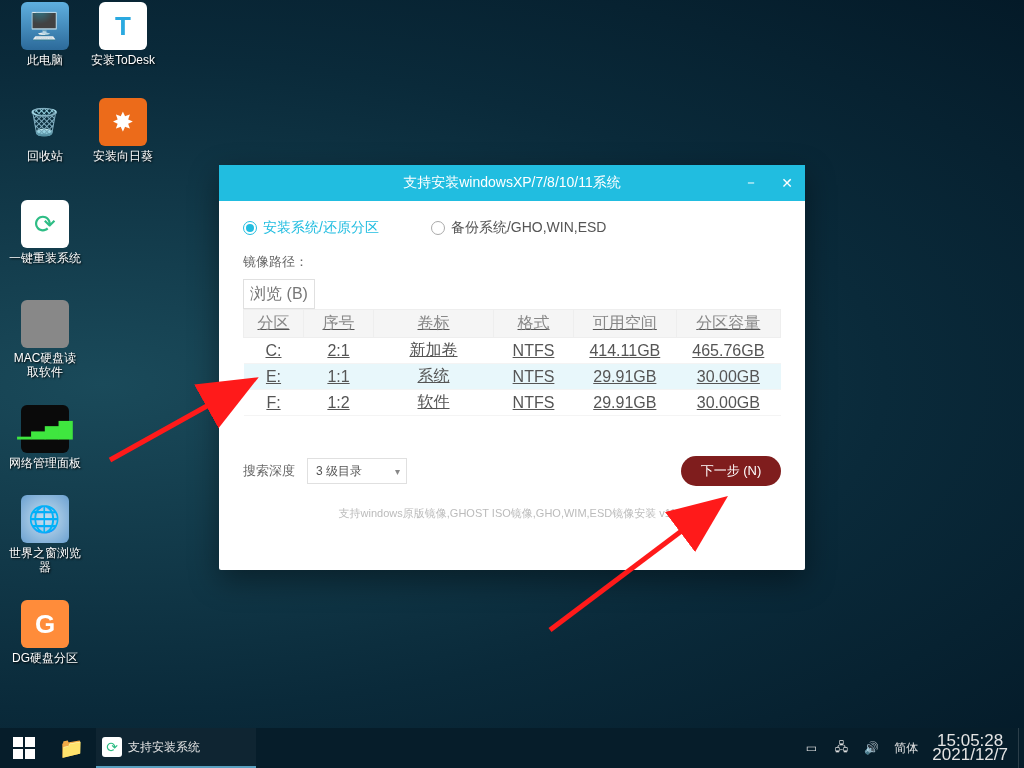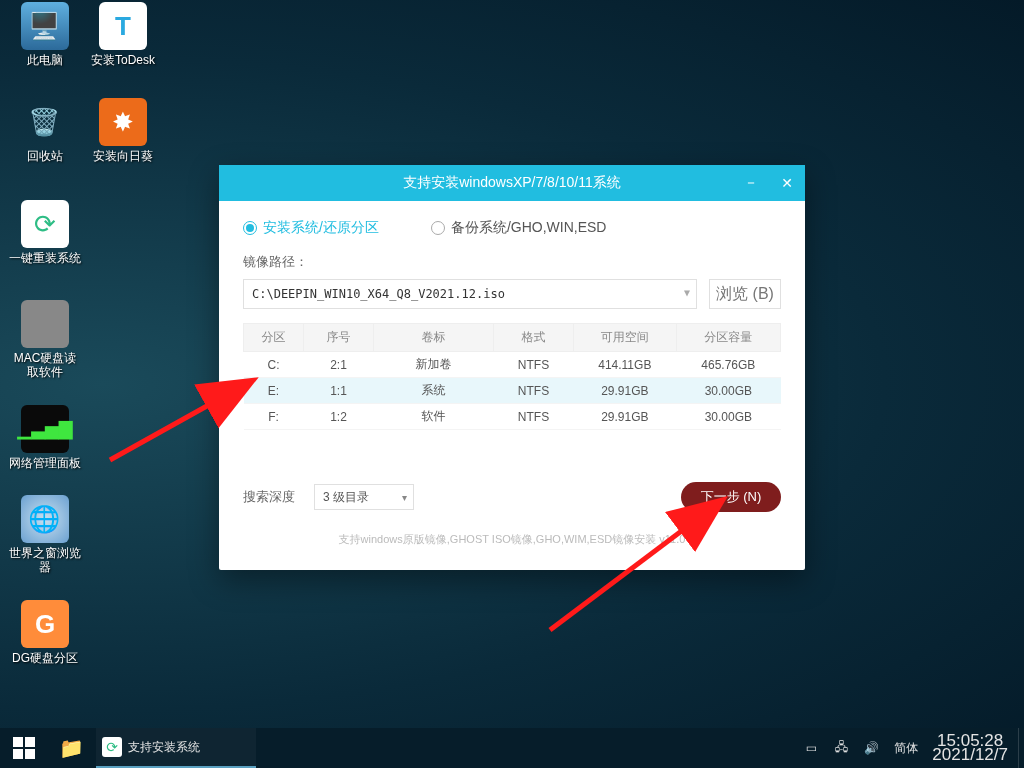--- a/index.html
+++ b/index.html
@@ -54,26 +54,26 @@
   .path-input {
     flex:1; display:flex; align-items:center; border:1px solid #e0e0e0; height:30px; padding:0 8px;
     font-size:12px; font-family: "SimSun", monospace; color:#333; background:#fff; position:relative;
   }
   .path-input .dd { position:absolute; right:6px; top:7px; color:#aaa; font-size:10px; }
   .browse-btn {
     width:72px; height:30px; border:1px solid #e0e0e0; background:#fff; font-size:16px; color:#777;
     display:flex; align-items:center; justify-content:center; cursor:pointer;
   }
 
-  table.part { width:100%; border-collapse: collapse; margin-top:14px; font-size:12px; color:#555;}
+  table.part { width:100%; border-collapse: collapse; margin-top:0; font-size:16px; color:#555;text-decoration:underline;}
   table.part th { background:#f5f5f5; font-weight:normal; color:#888; height:28px; border:1px solid #eee;}
   table.part td { height:26px; text-align:center; border-bottom:1px solid #f4f4f4;}
   table.part tr.sel td { background:#e8f7fb; }
 
-  .bottom-row { display:flex; align-items:center; margin-top:52px; gap:19px; font-size:13px; color:#666;justify-content:flex-end;}
+  .bottom-row { display:flex; align-items:center; margin-top:40px; gap:12px; font-size:13px; color:#666;justify-content:flex-end;}
   .select {
     width:100px; height:26px; border:1px solid #e0e0e0; display:flex; align-items:center;
     padding:8px 8px; font-size:12px; color:#555; position:relative; cursor:pointer;
   }
   .select .dd { position:absolute; right:6px; font-size:10px; color:#888;}
   .next-btn {
     margin-left:auto; width:100px; height:30px; background:#7f1d1d; color:#fff; border-radius:15px;
     display:flex; align-items:center; justify-content:center; font-size:13px; cursor:pointer;
   }
 
@@ -171,24 +171,20 @@
           <span class="rlabel">安装系统/还原分区</span>
         </div>
         <div class="radio">
           <span class="dot"></span>
           <span class="rlabel">备份系统/GHO,WIN,ESD</span>
         </div>
       </div>
 
       <div class="section-label">镜像路径：</div>
       <div class="path-row">
-        <div class="path-input">
-          <span>C:\DEEPIN_WIN10_X64_Q8_V2021.12.iso</span>
-          <span class="dd">▼</span>
-        </div>
         <div class="browse-btn">浏览 (B)</div>
       </div>
 
       <table class="part">
         <thead>
             <tr>
           <th style="width:60px">分区</th>
           <th style="width:70px">序号</th>
           <th style="width:120px">卷标</th>
           <th style="width:80px">格式</th>

